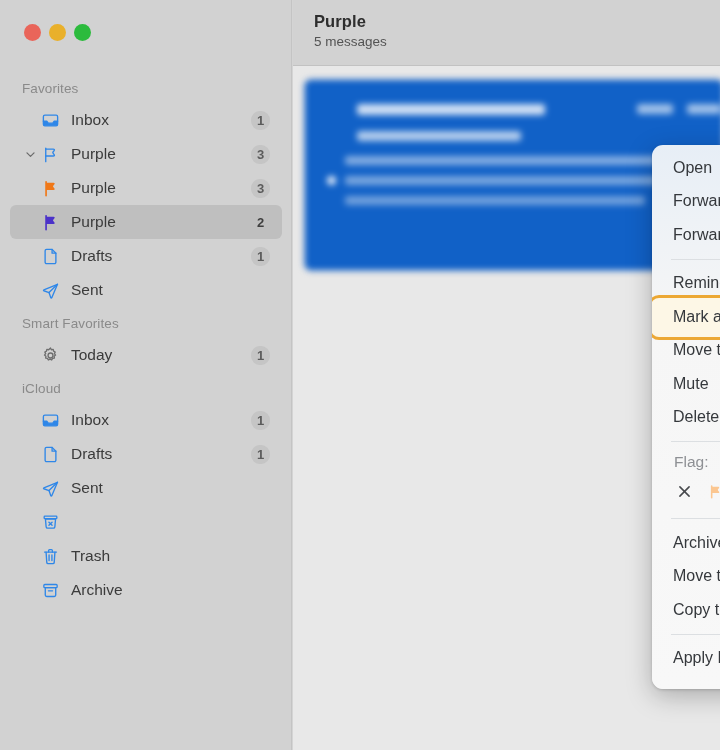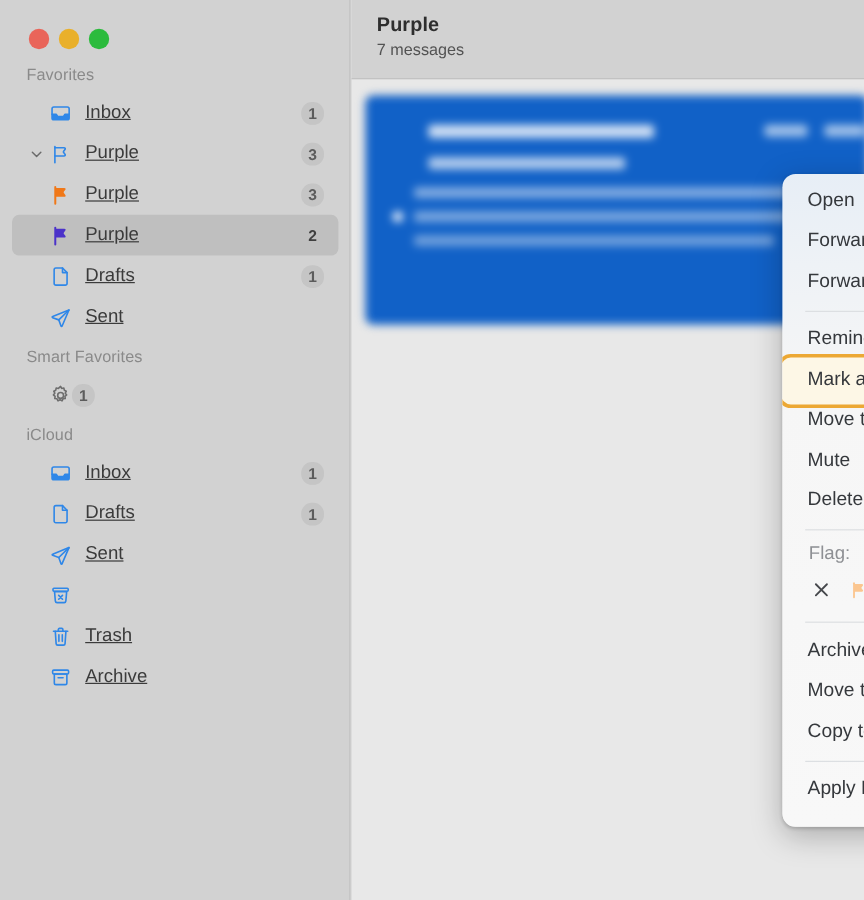--- a/index.html
+++ b/index.html
@@ -37,21 +37,21 @@
   .tl-dot {
     width: 17px; height: 17px;
     border-radius: 50%;
   }
   .tl-red    { background: #e9655a; }
   .tl-yellow { background: #e9b02b; }
   .tl-green  { background: #2cbb3d; }
 
   #sidebar-list {
     position: absolute;
-    left: 0; top: 46px;
+    left: 0; top: 72px;
     width: 292px;
   }
 
   .sb-section-title {
     font-size: 13.5px;
     color: #8a8a8a;
     padding: 9px 0 7px 22px;
     letter-spacing: 0.1px;
   }
 
@@ -84,21 +84,20 @@
     flex: 0 0 auto;
   }
   .sb-icon svg { display: block; }
 
   .sb-label {
     font-size: 15.5px;
     color: #3b3b3b;
     margin-left: 11px;
     white-space: nowrap;
     flex: 1 1 auto;
-    text-decoration: underline;
   }
 
   .sb-badge {
     font-size: 13px;
     font-weight: 600;
     color: #5c5c5c;
     background: rgba(150,150,150,0.22);
     border-radius: 9px;
     min-width: 19px;
     height: 19px;
@@ -318,20 +317,21 @@
           <span class="sb-label">Sent</span>
         </div>
         <div class="sb-section-title">Smart Favorites</div>
         <div class="sb-row indent-0 no-disc">
           <span class="sb-icon">
             <svg width="19" height="19" viewBox="0 0 24 24" fill="none" stroke="#6e6e6e" stroke-width="1.7" stroke-linecap="round" stroke-linejoin="round">
               <circle cx="12" cy="12" r="3.1"></circle>
               <path d="M12 2.6l1.1 2.1 2.3-.5.5 2.3 2.1 1.1-1.1 2.1 1.5 1.8-1.8 1.5.3 2.3-2.3.3-1.1 2.1-2.1-1.1-2.1 1.1-1.1-2.1-2.3-.3.3-2.3-1.8-1.5 1.5-1.8-1.1-2.1 2.1-1.1.5-2.3 2.3.5L12 2.6z"></path>
             </svg>
           </span>
+          <span class="sb-label">Today</span>
           <span class="sb-badge">1</span>
         </div>
         <div class="sb-section-title">iCloud</div>
         <div class="sb-row indent-0 no-disc">
           <span class="sb-icon">
             <svg width="19" height="19" viewBox="0 0 24 24" fill="none" stroke="#2f87e8" stroke-width="1.7" stroke-linecap="round" stroke-linejoin="round">
               <path d="M3 13V7.2c0-1 .8-1.9 1.9-1.9h14.2c1 0 1.9.9 1.9 1.9V13"></path>
               <path d="M3 13h4.5l1.6 2.4h5.8l1.6-2.4H21v3.8c0 1-.8 1.9-1.9 1.9H4.9c-1.1 0-1.9-.9-1.9-1.9V13z" fill="#2f87e8" stroke="#2f87e8"></path>
             </svg>
           </span>
@@ -387,21 +387,21 @@
           </span>
           <span class="sb-label">Archive</span>
         </div>
       </div>
   </div>
 
   <div id="main">
 
     <div id="main-header">
       <div id="main-title">Purple</div>
-      <div id="main-subtitle">7 messages</div>
+      <div id="main-subtitle">5 messages</div>
     </div>
 
     <div id="message-row">
       <div id="mr-dot"></div>
       <div class="mr-line" id="mr-sender"></div>
       <div class="mr-line" id="mr-meta1"></div>
       <div class="mr-line" id="mr-meta2"></div>
       <div class="mr-line" id="mr-subject"></div>
       <div class="mr-line" id="mr-body1"></div>
       <div class="mr-line" id="mr-body2"></div>

